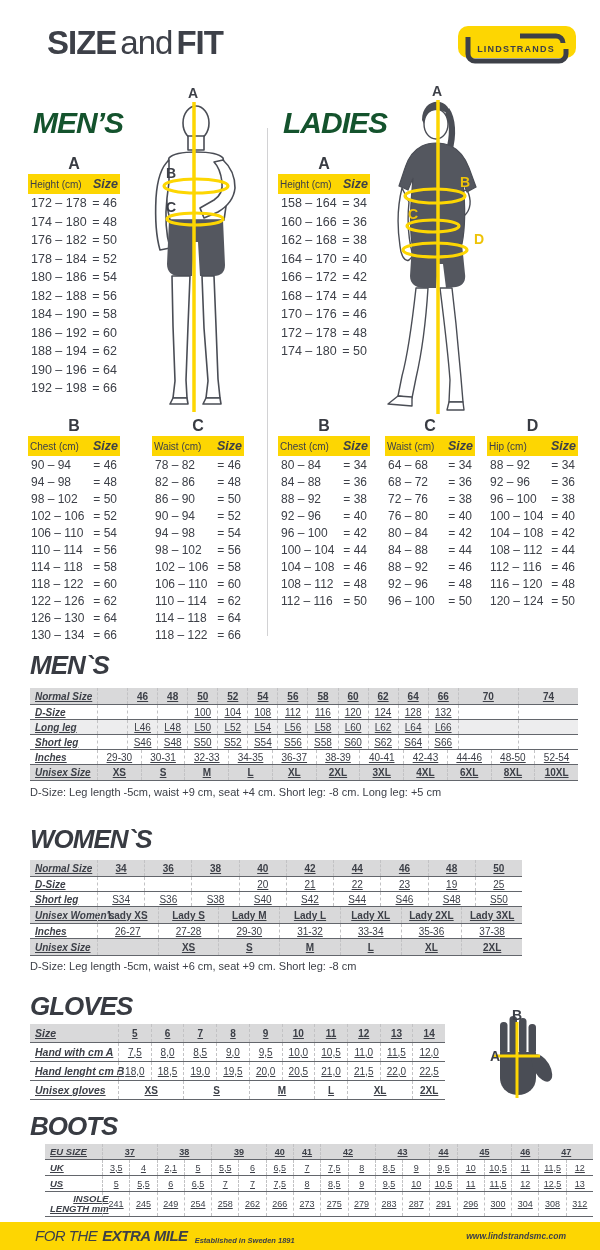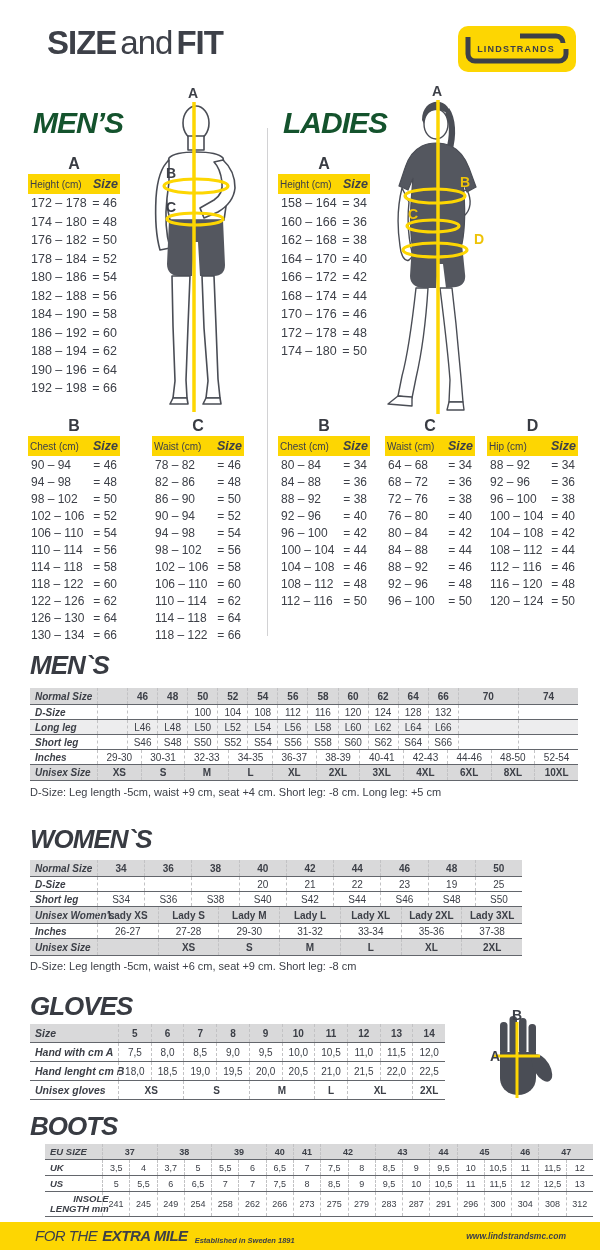--- a/index.html
+++ b/index.html
@@ -9,41 +9,41 @@
     --light:#ededee;
   }
   *{margin:0;padding:0;box-sizing:border-box;}
   body{width:600px;height:1250px;background:#fff;font-family:"Liberation Sans",sans-serif;color:var(--dark);}
   #page{position:relative;width:600px;height:1250px;overflow:hidden;background:#fff;}
 
   
   .hdr-title{position:absolute;left:47px;top:24px;font-size:33px;letter-spacing:-1px;}
   .hdr-title .tb{font-weight:800;}
   .hdr-title .tn{font-weight:400;margin:0 4px;}
-  .logo{position:absolute;left:458px;top:26px;width:118px;height:46px;background:var(--yellow);border-radius:10px;}
+  .logo{position:absolute;left:458px;top:26px;width:118px;height:32px;background:var(--yellow);border-radius:10px;}
 
   
   .sec-title{position:absolute;font-size:30px;font-style:italic;font-weight:800;letter-spacing:-1px;color:#14532d;}
   .mx-title{position:absolute;font-size:26px;font-style:italic;font-weight:800;letter-spacing:-1px;color:#383b42;}
 
   
   .letter{position:absolute;text-align:center;font-weight:800;font-size:16px;color:#383b42;}
   .mt{position:absolute;}
   .mt-head{display:flex;justify-content:space-between;align-items:center;background:var(--yellow);height:20px;padding:0 2px;}
   .mt-head .c1{font-size:10px;font-weight:400;}
   .mt-head .c2{font-size:12.5px;font-weight:800;font-style:italic;}
   .mt-row{display:flex;justify-content:space-between;align-items:center;padding:0 3px;white-space:nowrap;}
   .mt-a .mt-row{height:18.5px;font-size:12.5px;}
   .mt-bcd .mt-row{height:17px;font-size:12px;}
 
   .vdivider{position:absolute;left:267px;top:128px;width:1px;height:508px;background:#d2d2d4;}
 
   
   .mx{position:absolute;}
-  .mx-row{display:grid;align-items:stretch;border-bottom:1px solid #63666c;}
+  .mx-row{display:grid;align-items:stretch;border-bottom:1px solid #63666c;text-decoration:underline;}
   .mx-label{font-style:italic;font-weight:700;font-size:10px;display:flex;align-items:center;padding-left:5px;white-space:nowrap;}
   .mx-cell{font-size:10px;border-left:1px dashed #c2c2c4;display:flex;align-items:center;justify-content:center;white-space:nowrap;}
   .row-bold .mx-cell{font-weight:700;}
   .bg-gray{background:var(--gray);}
   .bg-light{background:var(--light);}
   .bg-white{background:#fff;}
   #mx-mens .mx-row{height:15px;}
   #mx-mens .mx-row:nth-child(1){height:17px;}
   #mx-mens .mx-row:nth-child(6){height:16px;}
   #mx-womens .mx-row{height:15px;}
@@ -716,21 +716,21 @@
         <span class="mx-cell" style="grid-column: span 2;">43</span>
         <span class="mx-cell">44</span>
         <span class="mx-cell" style="grid-column: span 2;">45</span>
         <span class="mx-cell">46</span>
         <span class="mx-cell" style="grid-column: span 2;">47</span>
       </div>
       <div class="mx-row bg-white" style="grid-template-columns: 57px repeat(18, 1fr);">
         <span class="mx-label">UK</span>
         <span class="mx-cell">3,5</span>
         <span class="mx-cell">4</span>
-        <span class="mx-cell">3,7</span>
+        <span class="mx-cell">2,1</span>
         <span class="mx-cell">5</span>
         <span class="mx-cell">5,5</span>
         <span class="mx-cell">6</span>
         <span class="mx-cell">6,5</span>
         <span class="mx-cell">7</span>
         <span class="mx-cell">7,5</span>
         <span class="mx-cell">8</span>
         <span class="mx-cell">8,5</span>
         <span class="mx-cell">9</span>
         <span class="mx-cell">9,5</span>

